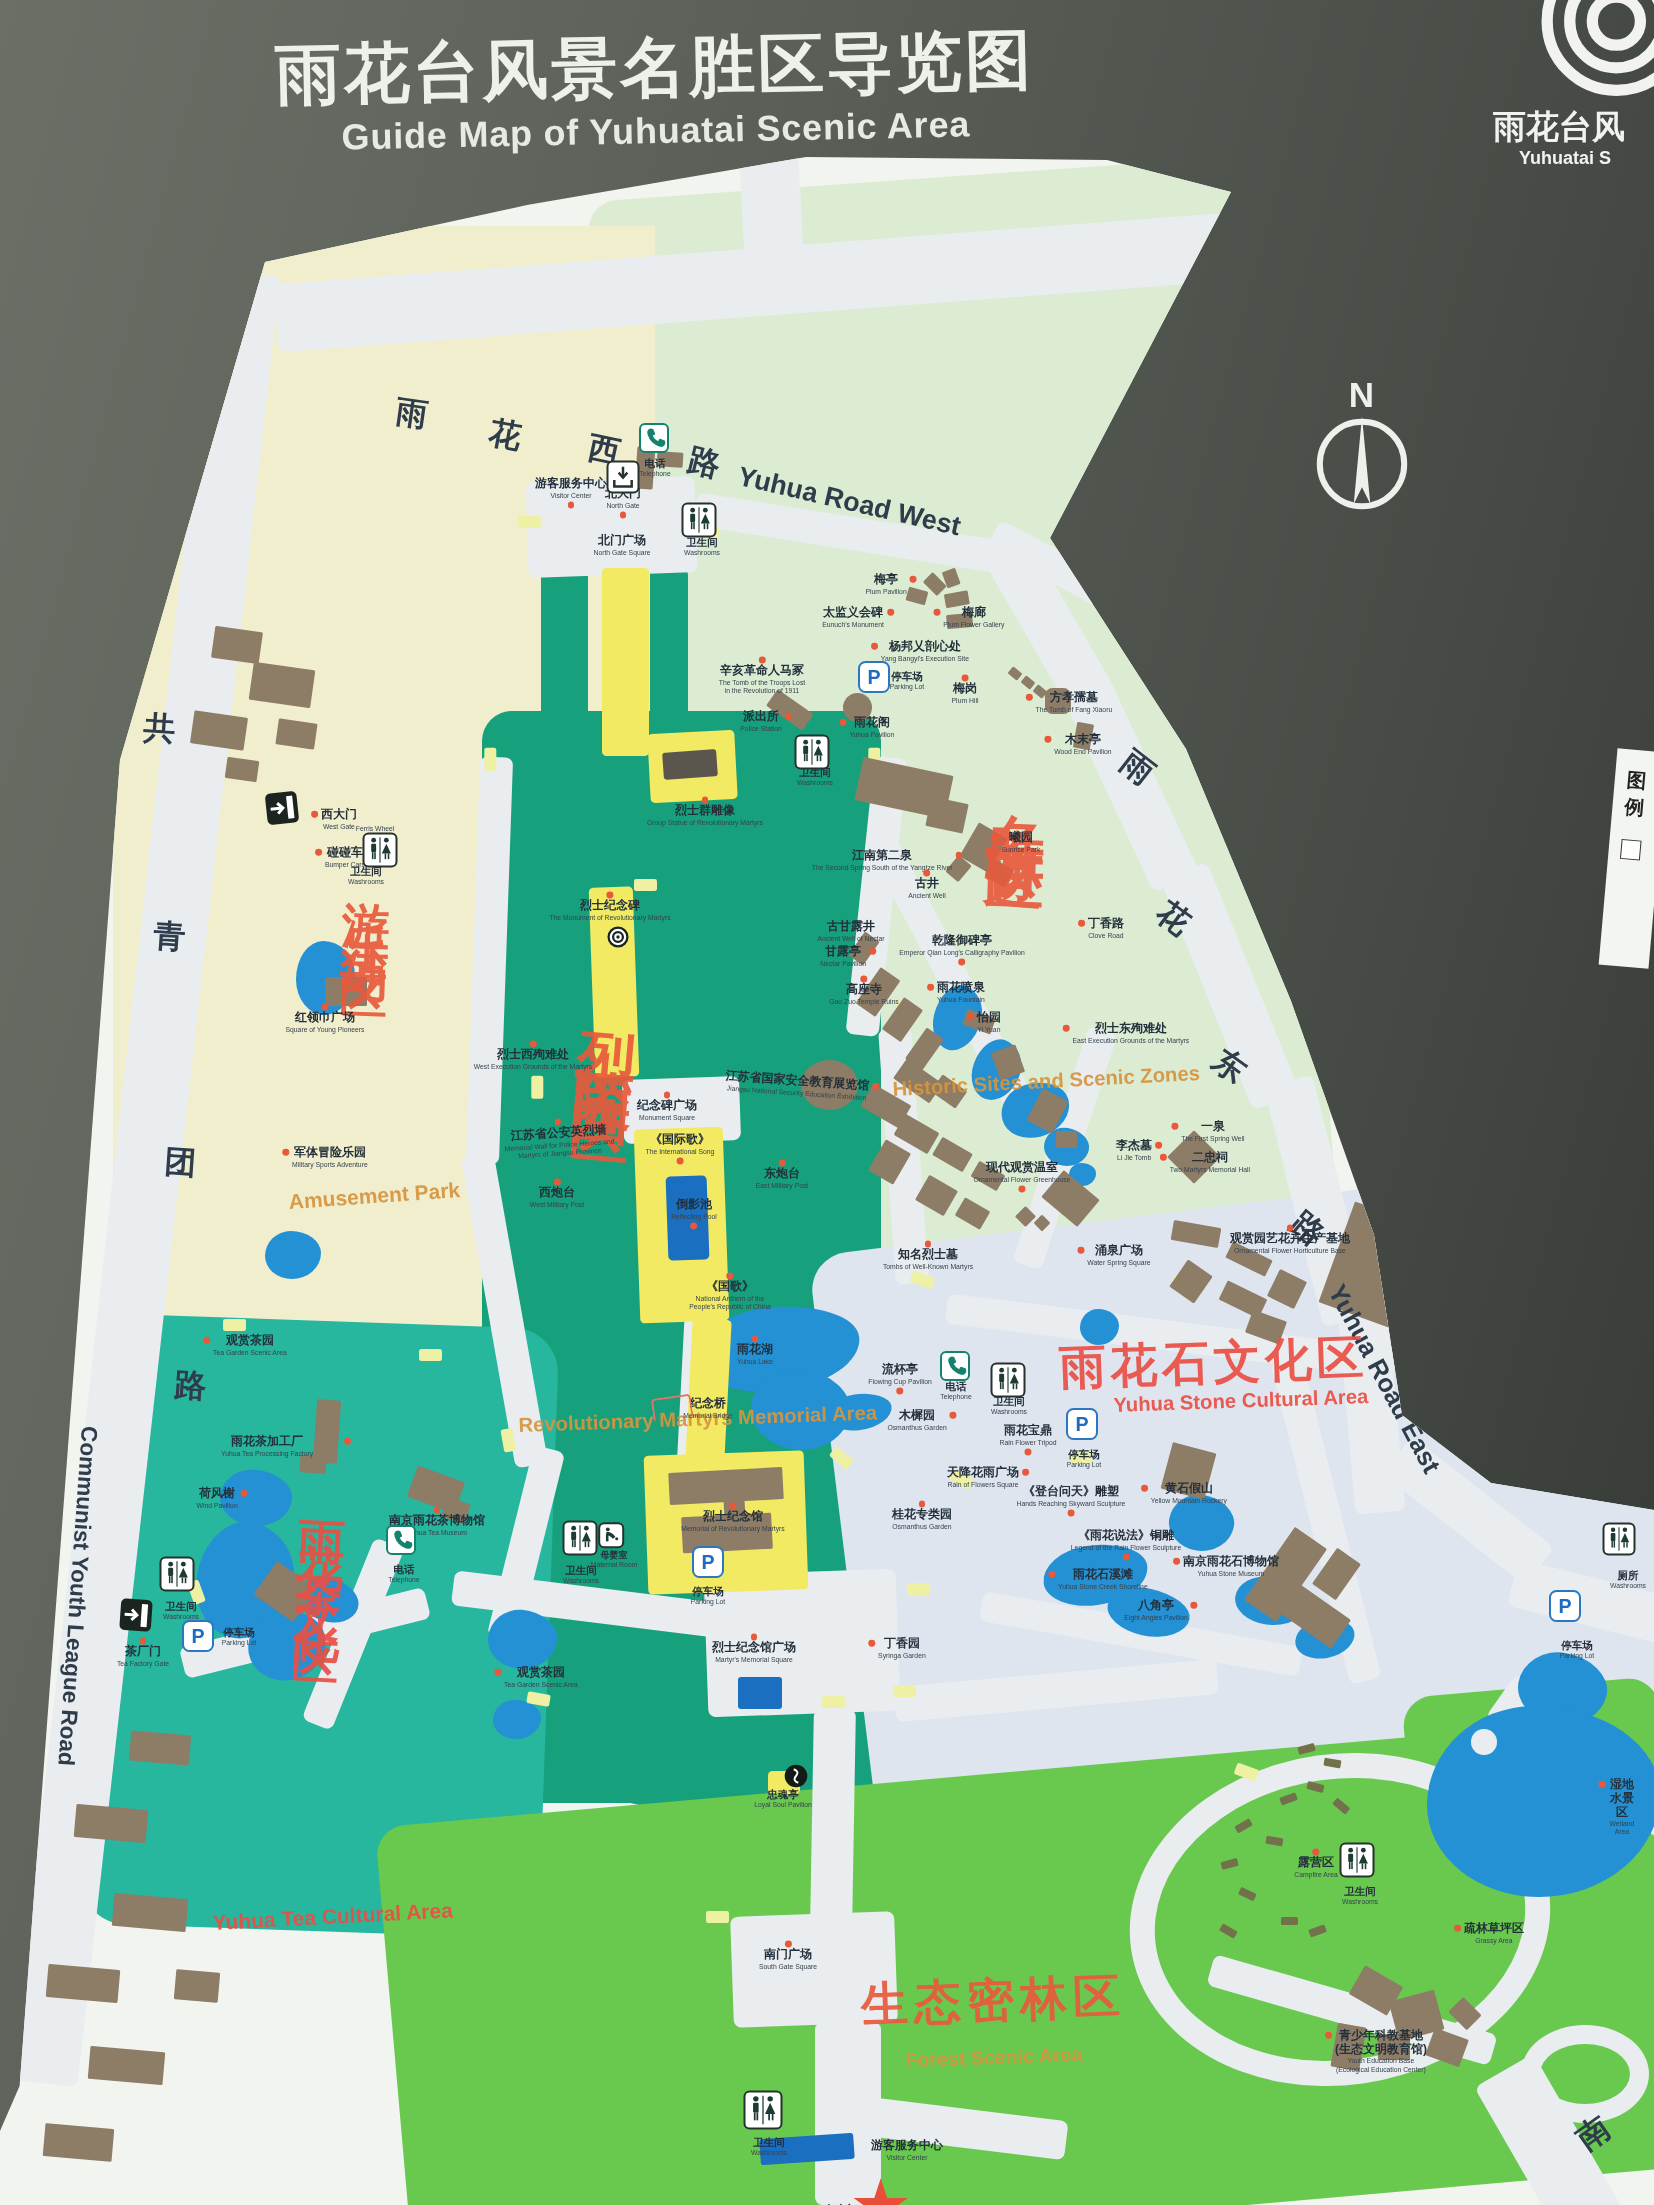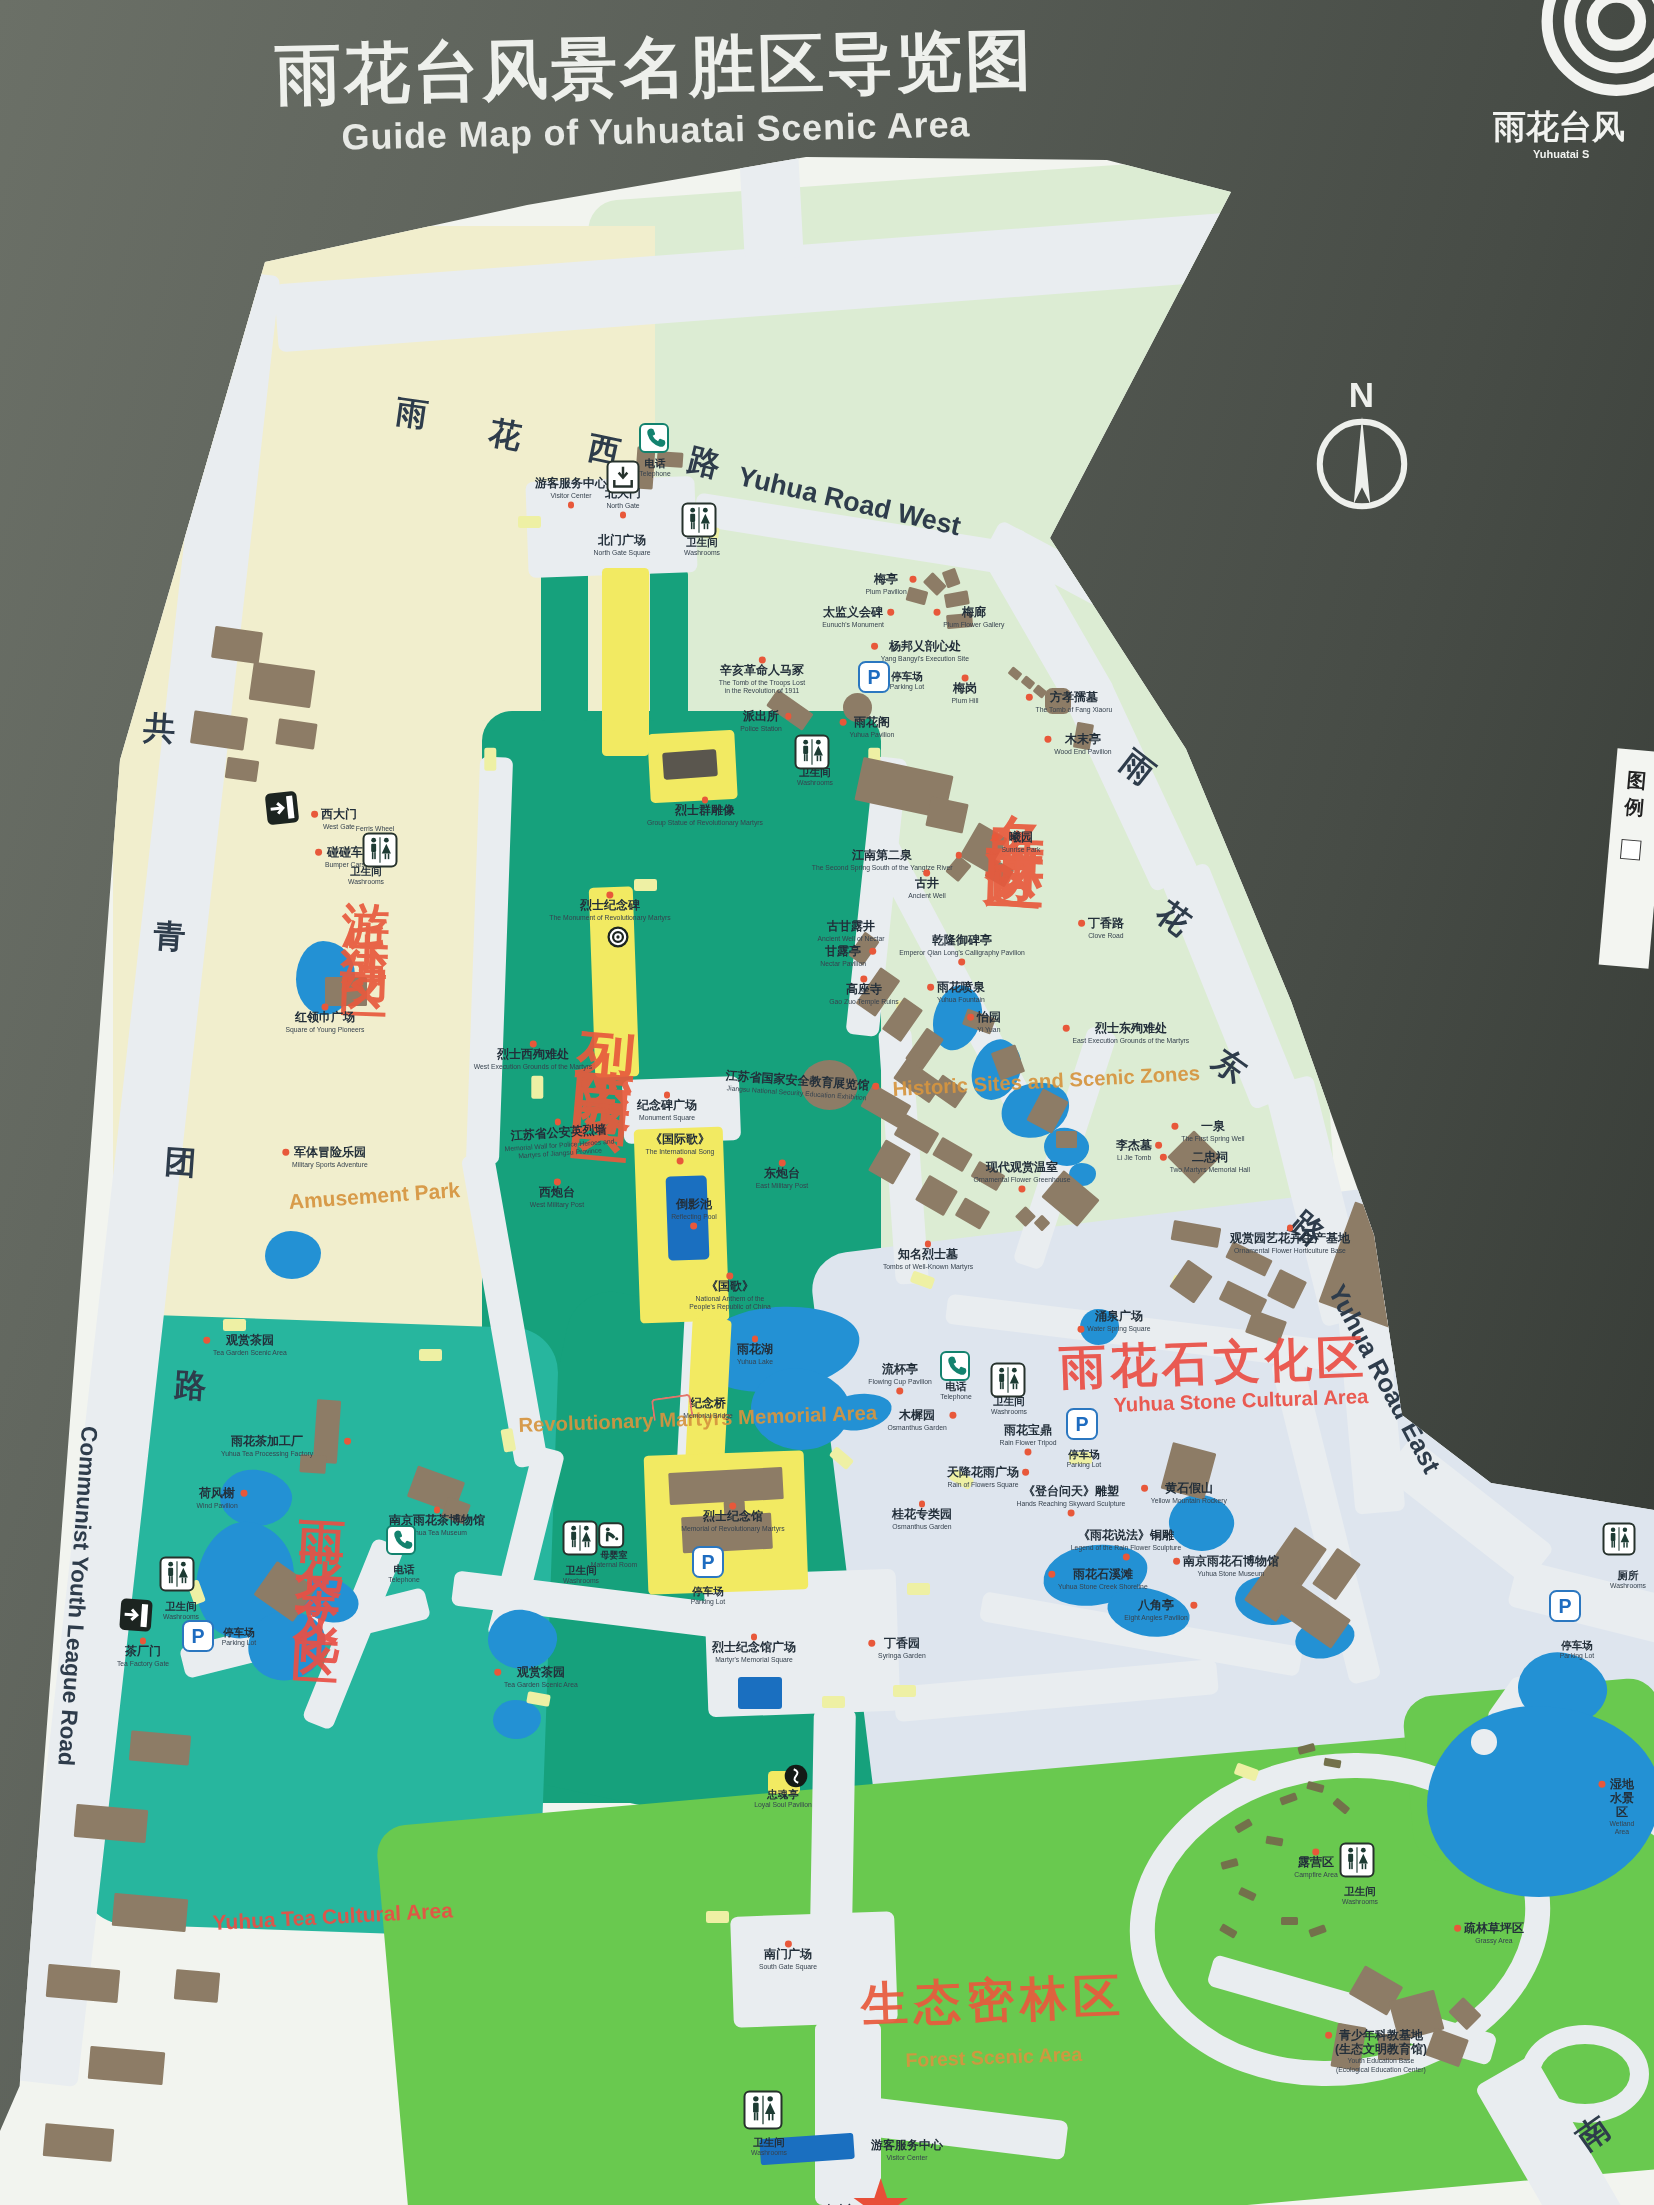--- a/index.html
+++ b/index.html
@@ -4,21 +4,21 @@
 <style>
   html,body{margin:0;padding:0;}
   body{width:1654px;height:2205px;overflow:hidden;background:#4e534d;font-family:"Liberation Sans",sans-serif;}
   #photo{position:absolute;inset:0;width:1654px;height:2205px;overflow:hidden;
     background:linear-gradient(105deg,#6b7067 0%,#5a5f58 35%,#474c46 70%,#333833 100%);}
   #header{position:absolute;left:256px;top:33px;width:798px;text-align:center;transform:rotate(-1.2deg);}
   #title-cn{font-size:66px;font-weight:700;color:#eef0ec;letter-spacing:3px;line-height:1.05;}
   #title-en{font-size:36px;font-weight:700;color:#e7e9e5;margin-top:7.5px;letter-spacing:0.8px;}
   #logo{position:absolute;right:-6px;top:0;width:173px;color:#f2f3f0;}
   #logo-cn{position:absolute;left:6px;top:105px;font-size:33px;font-weight:700;white-space:nowrap;}
-  #logo-en{position:absolute;left:32px;top:148px;font-size:11px;font-weight:700;white-space:nowrap;margin-left:14px;}
+  #logo-en{position:absolute;left:32px;top:148px;font-size:18px;font-weight:700;white-space:nowrap;}
   #map{position:absolute;inset:0;background:#f2f4ef;
     clip-path:polygon(265px 262px,527px 205px,806px 157px,1107px 160px,1231px 192px,1050px 538px,1186px 749px,1291px 1001px,1374px 1235px,1402px 1415px,1491px 1483px,1654px 1510px,1654px 2205px,0px 2205px,0px 2131px,19.6px 2086px,120px 760px);}
   .shp,.poi,.ic,.rl,.zl{position:absolute;}
   .poi{transform:translate(-50%,-50%);display:flex;z-index:40;}
   .poi .txt{display:flex;flex-direction:column;align-items:center;}
   .poi .cn{font-size:12px;font-weight:700;color:#232f3a;line-height:1.15;white-space:pre-line;text-align:center;}
   .poi .en{font-size:6.8px;font-weight:400;color:#37434f;line-height:1.2;white-space:pre-line;text-align:center;margin-top:0.8px;}
   .poi.sm .cn{font-size:10.5px;} .poi.xs .cn{font-size:9px;}
   .dot{width:6.8px;height:6.8px;border-radius:50%;background:#e8583a;flex:none;}
   .poi.dl{flex-direction:row;align-items:flex-start;} .poi.dl .dot{margin:3px 3px 0 0;}
@@ -504,21 +504,21 @@
           <div class="en">Ornamental Flower Greenhouse</div>
         </div>
       </div>
       <div class="poi dt" style="left: 928px; top: 1256px;">
         <div class="dot"></div>
         <div class="txt">
           <div class="cn">知名烈士墓</div>
           <div class="en">Tombs of Well-Known Martyrs</div>
         </div>
       </div>
-      <div class="poi dl" style="left: 1114px; top: 1321px; align-items: flex-end;">
+      <div class="poi dl" style="left: 1114px; top: 1255px;">
         <div class="dot"></div>
         <div class="txt">
           <div class="cn">涌泉广场</div>
           <div class="en">Water Spring Square</div>
         </div>
       </div>
       <div class="poi dt" style="left: 1290px; top: 1240px;">
         <div class="dot"></div>
         <div class="txt">
           <div class="cn">观赏园艺花卉生产基地</div>

